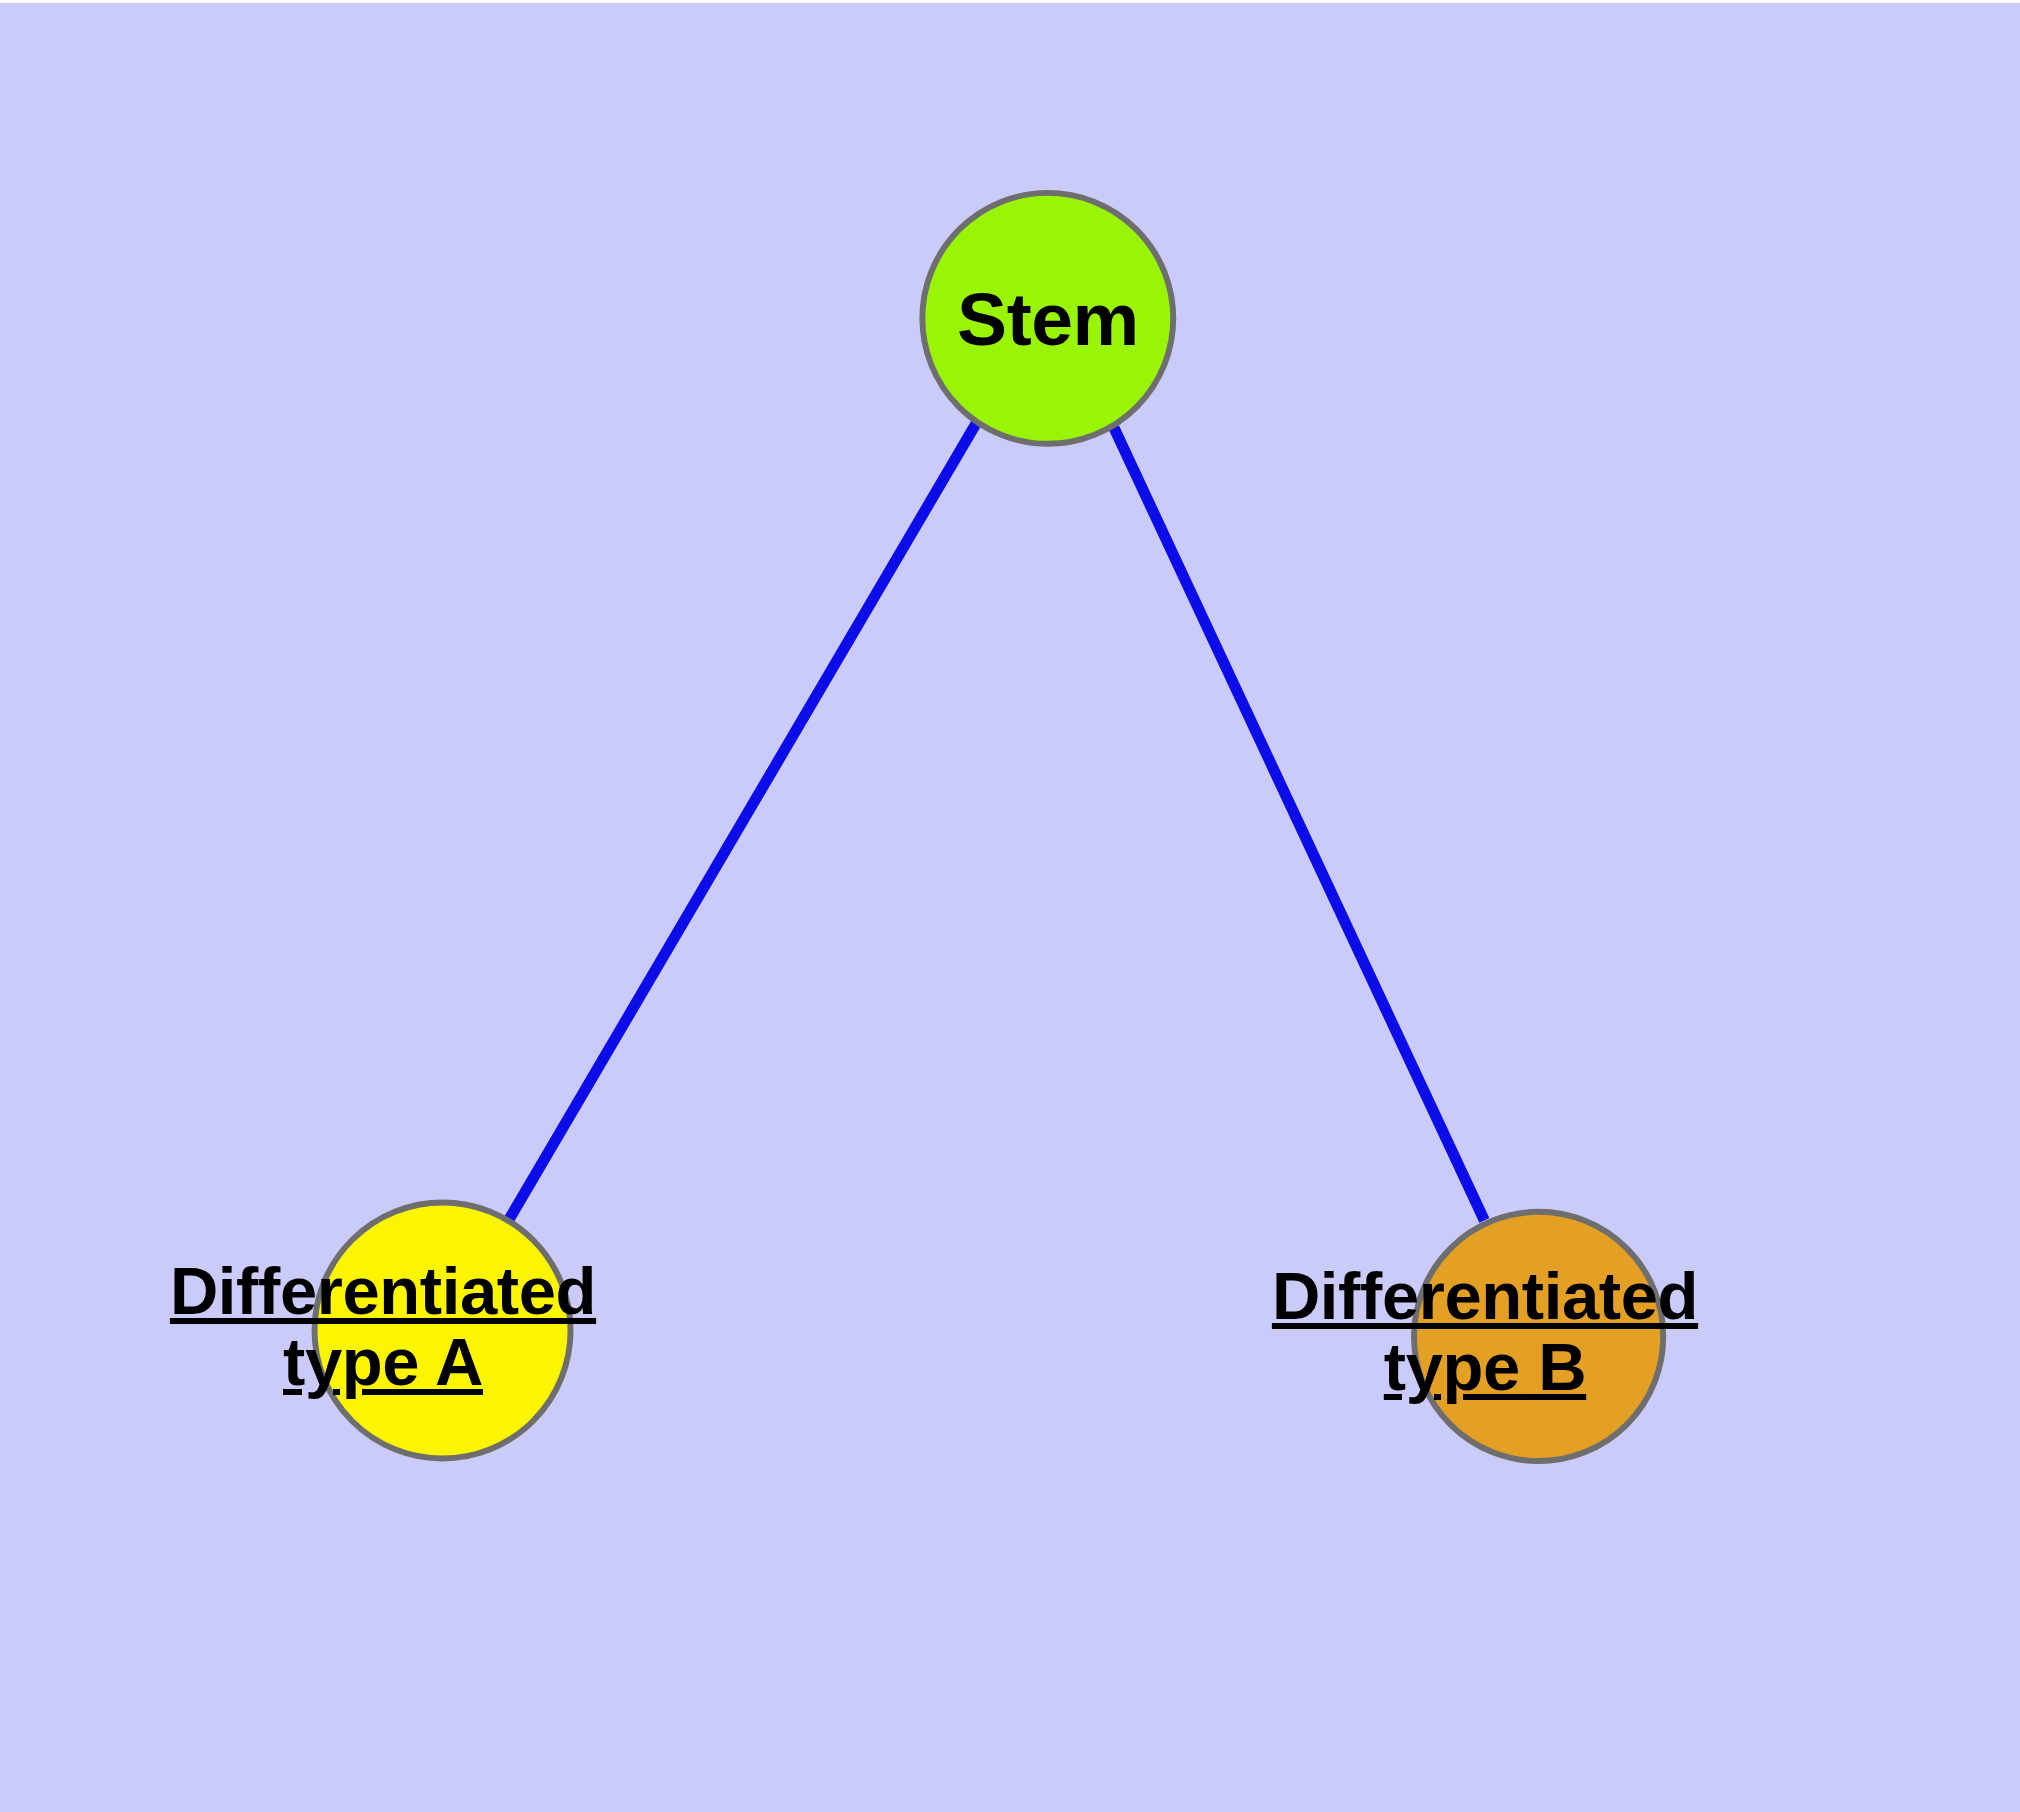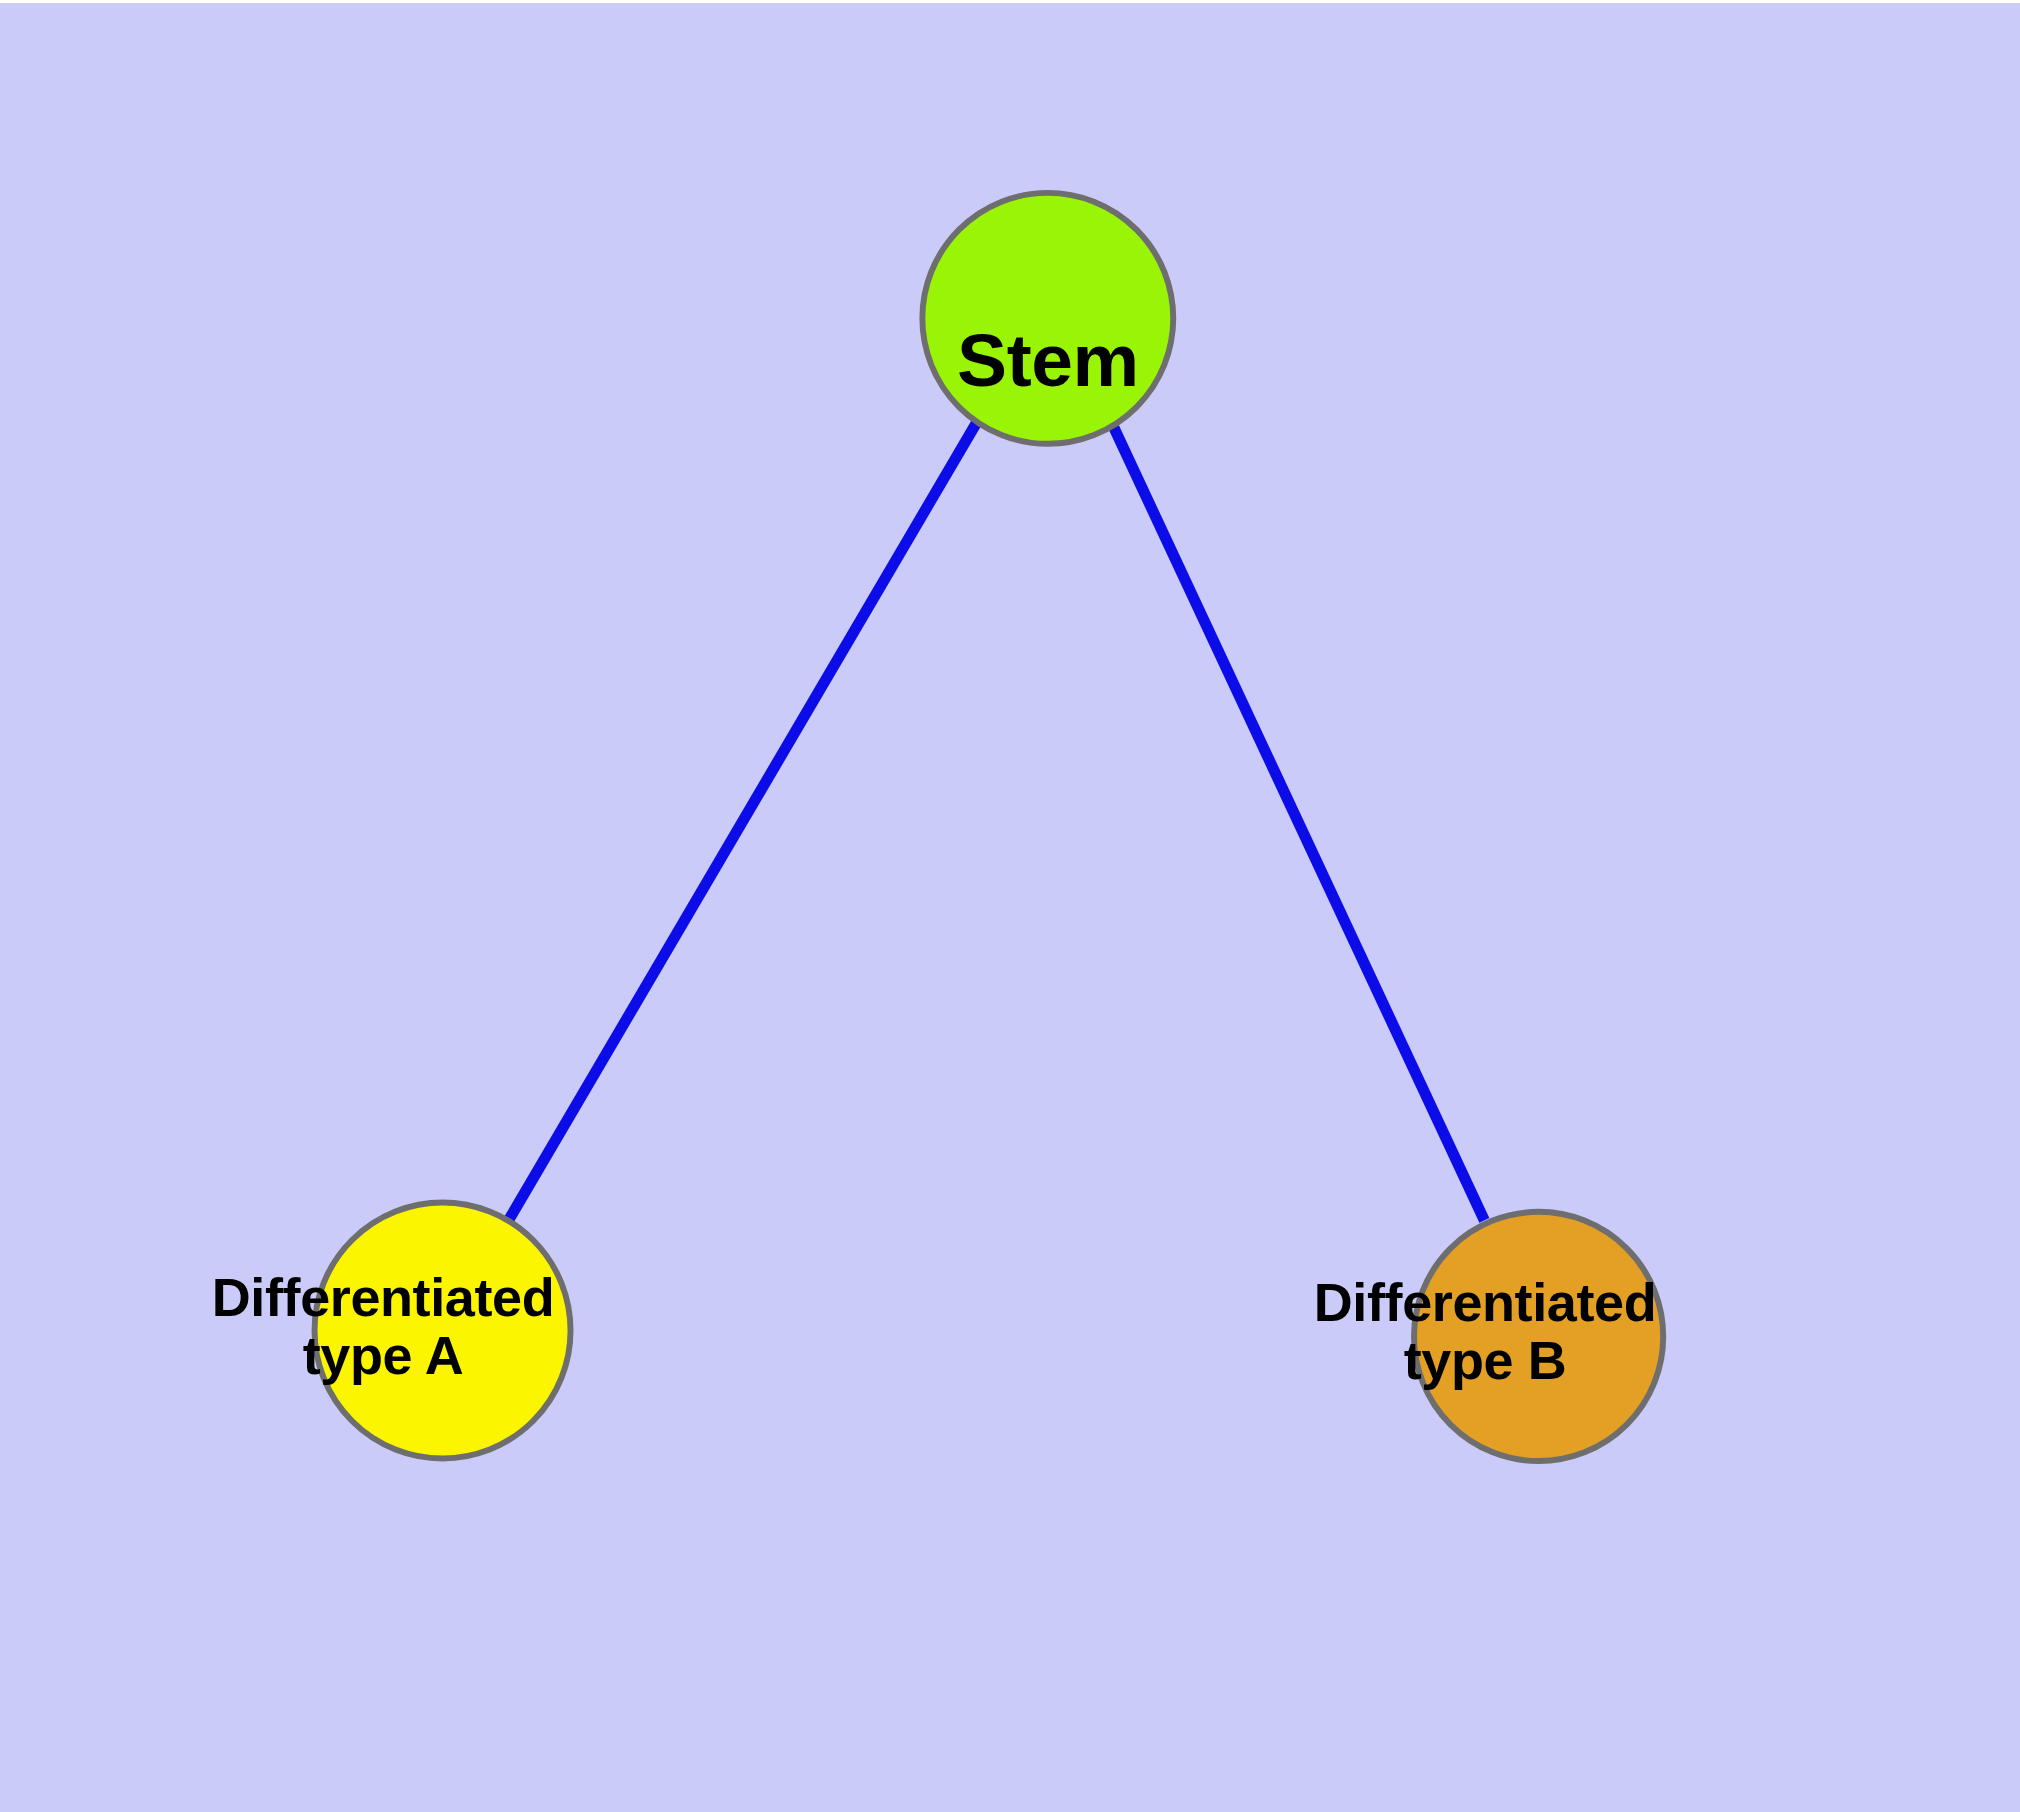--- a/index.html
+++ b/index.html
@@ -36,24 +36,24 @@
     font-weight: bold;
     text-align: center;
     white-space: pre;
     line-height: 1.06;
     letter-spacing: -0.4px;
     pointer-events: none;
     transform: translate(-50%, -50%);
   }
   .label-stem {
     font-size: 75px;
-    margin-top: 41px;
   }
   .label-diff {
-    font-size: 54px;
+    font-size: 67px;
+    text-decoration: underline;
   }
 </style>
 </head>
 <body>
 
 <div id="canvas">
   <div id="plot-area">
 
     <svg id="graph-svg" viewBox="0 0 2384 2134" xmlns="http://www.w3.org/2000/svg">
 

